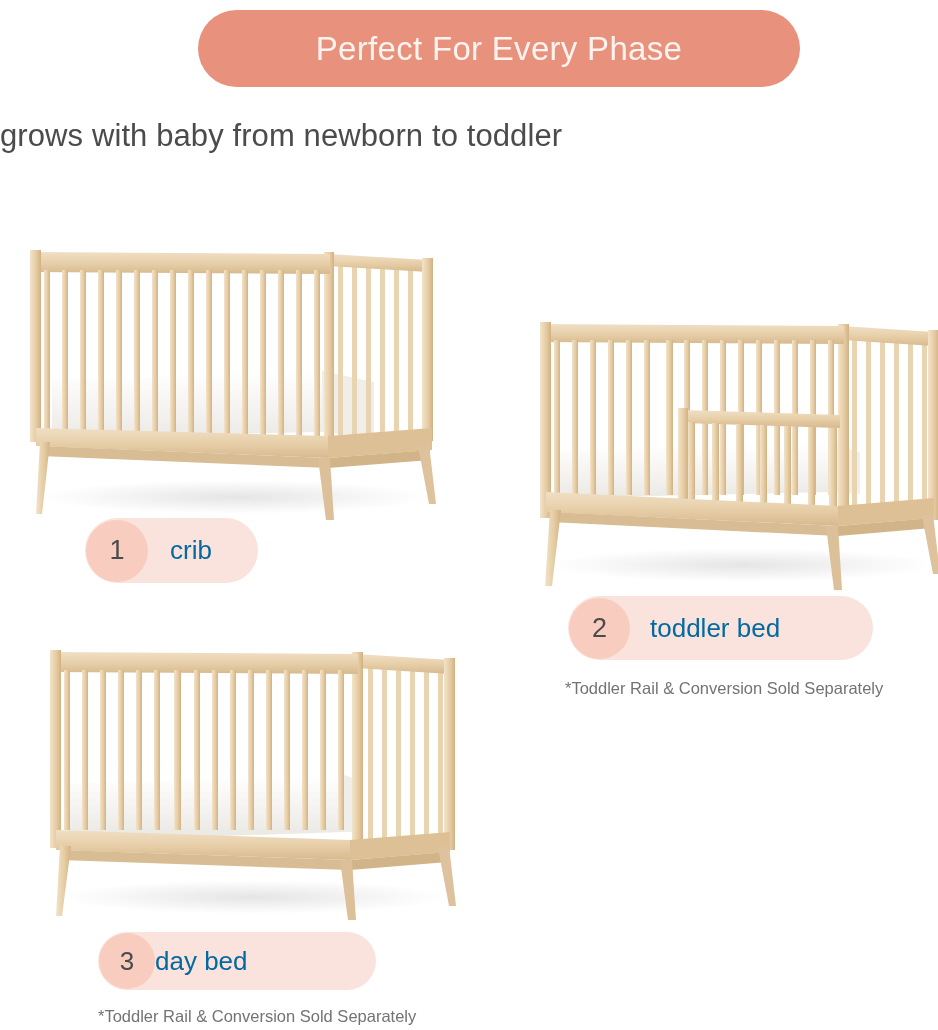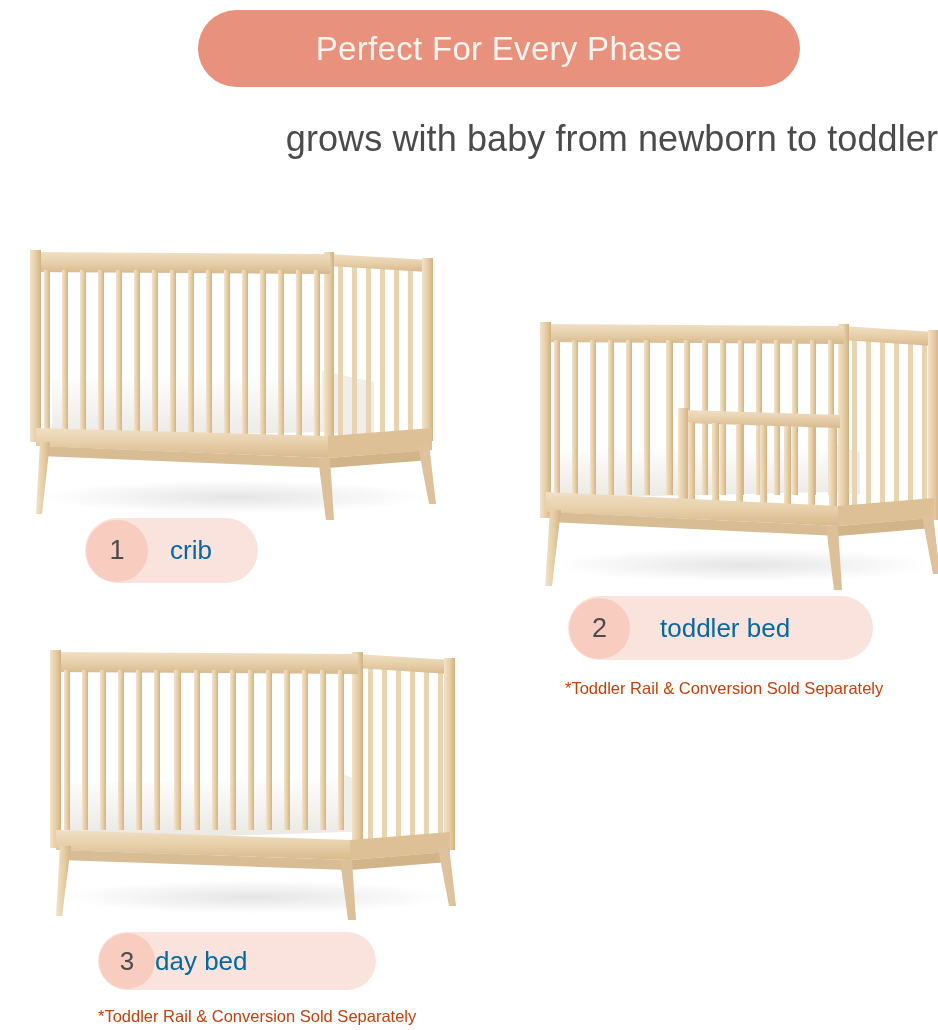--- a/index.html
+++ b/index.html
@@ -17,49 +17,49 @@
   .banner{
     position:absolute;left:198px;top:10px;width:602px;height:77px;
     background:#e8917c;border-radius:40px;
     display:flex;align-items:center;justify-content:center;
   }
   .banner-text{
     color:#fdf4ef;font-size:33px;font-weight:400;letter-spacing:.3px;
     white-space:nowrap;
   }
   .subtitle{
-    position:absolute;left:0;top:118px;width:938px;text-align:right;
-    color:#4b4b4b;font-size:36px;font-weight:400;letter-spacing:.1px;
+    position:absolute;left:0;top:118px;width:938px;text-align:left;
+    color:#4b4b4b;font-size:31px;font-weight:400;letter-spacing:.1px;
     white-space:nowrap;
   }
 
   
   .pill{
     position:absolute;border-radius:40px;background:#fae3dc;
     display:flex;align-items:center;
   }
   .pill-num{
     border-radius:50%;background:#f8cdc0;
     display:flex;align-items:center;justify-content:center;
     color:#4b4b4b;flex:none;
   }
   .pill-label{
     color:#0369a1;white-space:nowrap;
   }
   .footnote{
-    position:absolute;color:#c2410c;font-size:16.5px;white-space:nowrap;
+    position:absolute;color:#737373;font-size:16.5px;white-space:nowrap;
   }
 
   #pill-1{left:85px;top:518px;width:173px;height:65px;}
   #pill-1 .pill-num{width:62px;height:62px;margin-left:1px;font-size:27px;}
   #pill-1 .pill-label{font-size:26px;margin-left:22px;}
 
   #pill-2{left:568px;top:596px;width:305px;height:64px;}
   #pill-2 .pill-num{width:61px;height:61px;margin-left:1px;font-size:27px;}
-  #pill-2 .pill-label{font-size:26px;margin-left:30px;}
+  #pill-2 .pill-label{font-size:26px;margin-left:20px;}
 
   #pill-3{left:98px;top:932px;width:278px;height:58px;}
   #pill-3 .pill-num{width:56px;height:56px;margin-left:1px;font-size:26px;}
   #pill-3 .pill-label{font-size:26px;}
 
   #foot-2{left:565px;top:679px;}
   #foot-3{left:98px;top:1007px;}
 
   
   .crib{position:absolute;}

